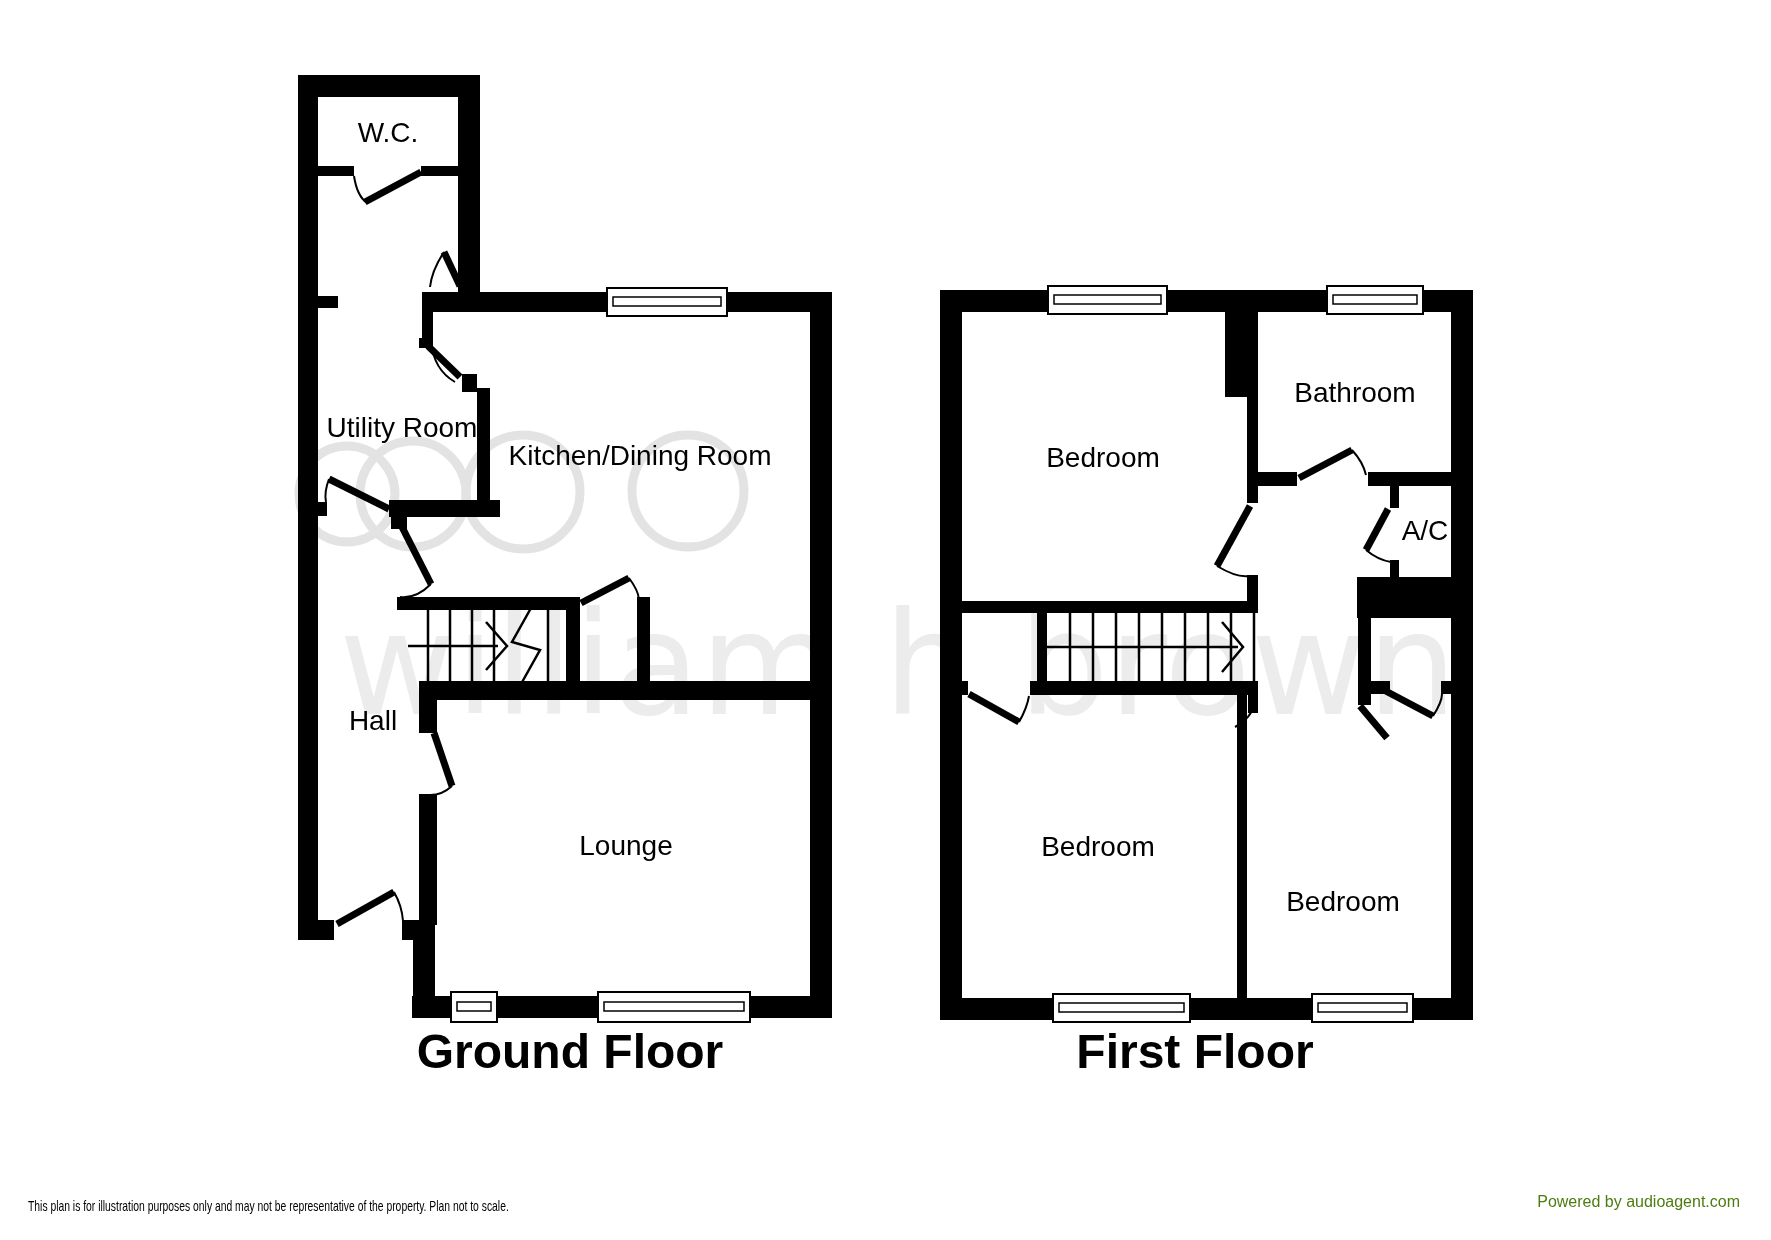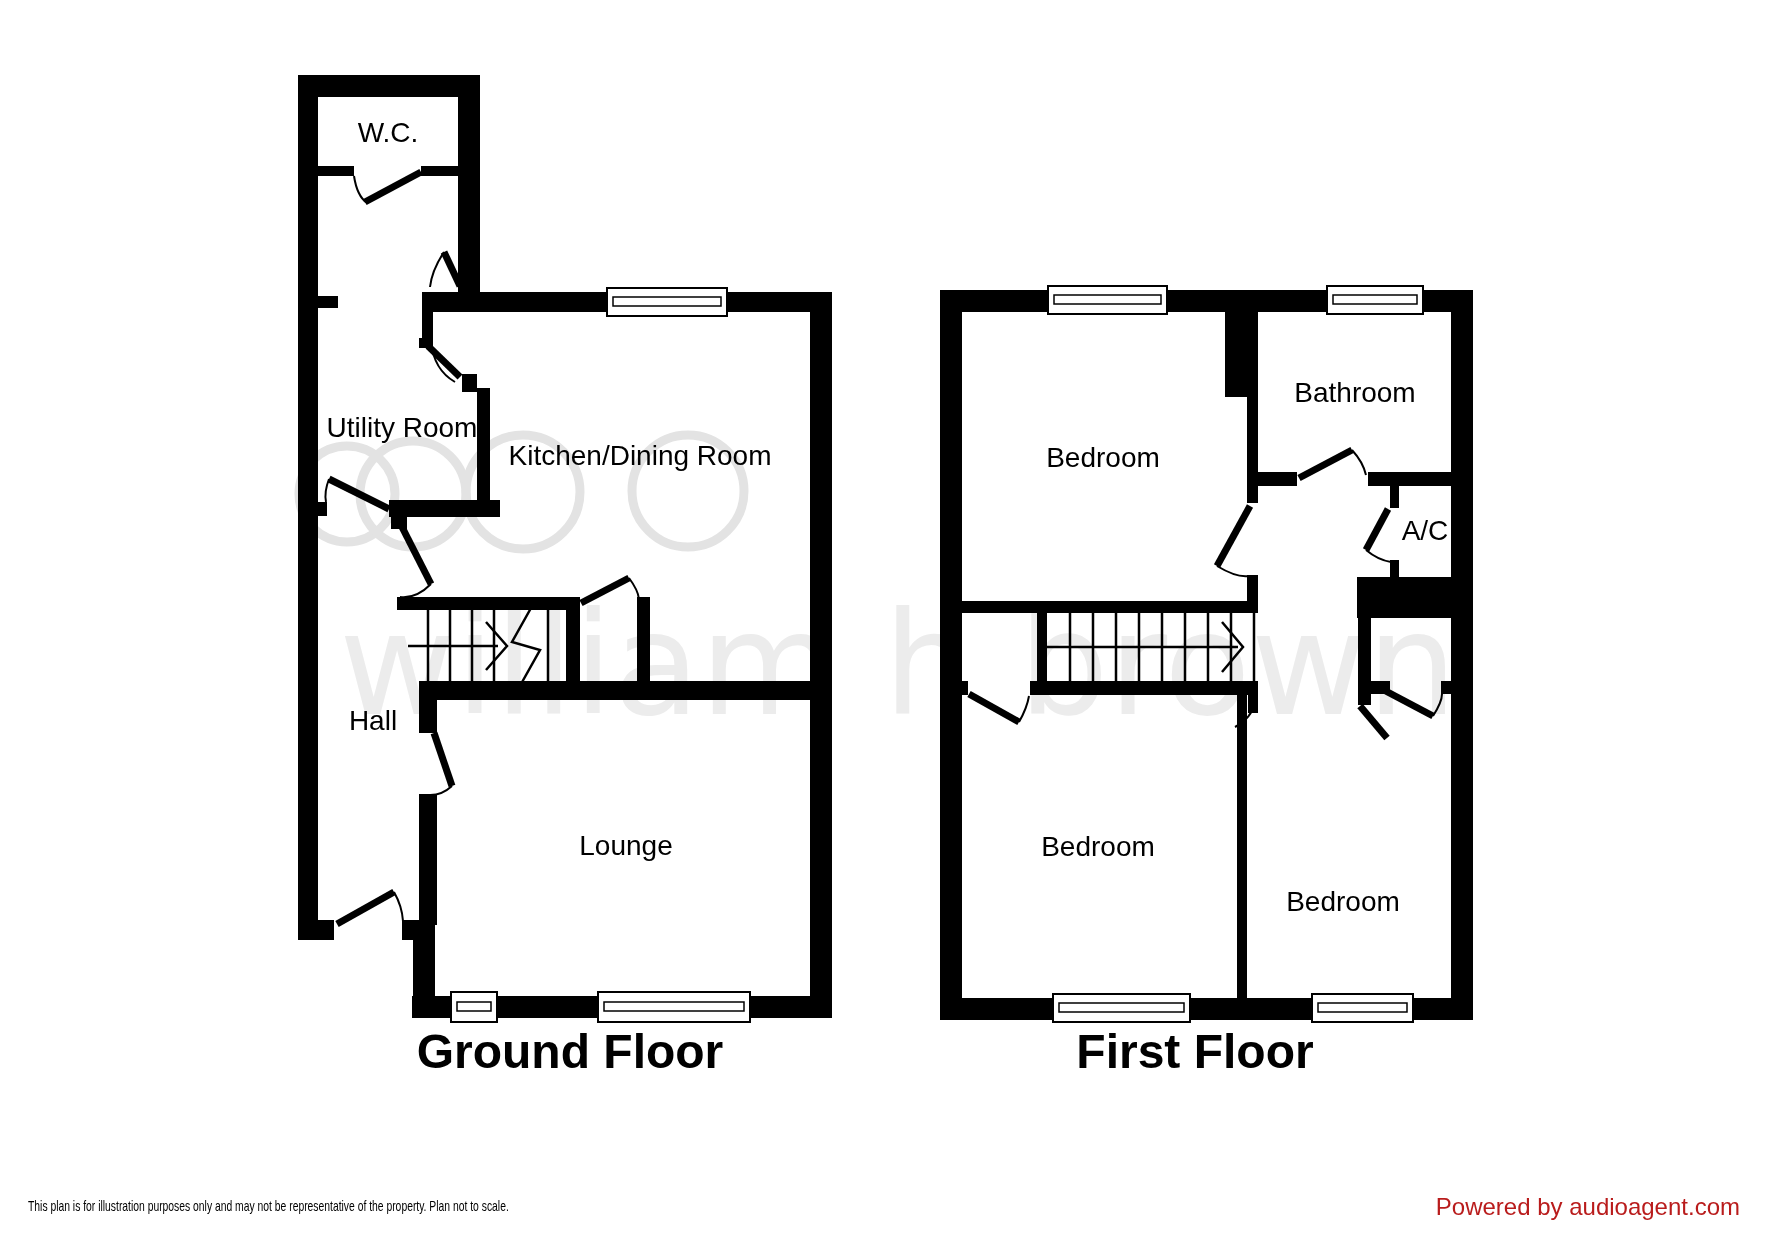--- a/index.html
+++ b/index.html
@@ -11,21 +11,21 @@
   .wm-text{font-family:"DejaVu Sans",sans-serif;font-size:142px;fill:#ececec;text-anchor:middle;}
   .wm-ring{fill:none;stroke:#e3e3e3;stroke-width:9;}
   .wall{fill:#000;stroke:none;}
   .win-outer{fill:#fff;stroke:#000;stroke-width:2;}
   .win-inner{fill:#fff;stroke:#000;stroke-width:1.5;}
   .leaf{stroke:#000;stroke-width:7;fill:none;stroke-linecap:butt;}
   .arc{stroke:#000;stroke-width:2;fill:none;}
   .tread{stroke:#000;stroke-width:2.5;fill:none;}
   #disclaimer{position:absolute;left:28px;top:1197px;font-size:15px;color:#000;
               transform:scaleX(0.69);transform-origin:left center;white-space:nowrap;}
-  #credit{position:absolute;right:31px;top:1193px;font-size:24px;color:#b91c1c;white-space:nowrap;}
+  #credit{position:absolute;right:31px;top:1193px;font-size:16px;color:#4d7c0f;white-space:nowrap;}
 </style>
 </head>
 <body>
 
 <div id="canvas">
 <svg width="1771" height="1240" viewBox="0 0 1771 1240">
 
   <g>
     <circle class="wm-ring" cx="347" cy="494" r="48"></circle>
     <circle class="wm-ring" cx="413" cy="494" r="53"></circle>

